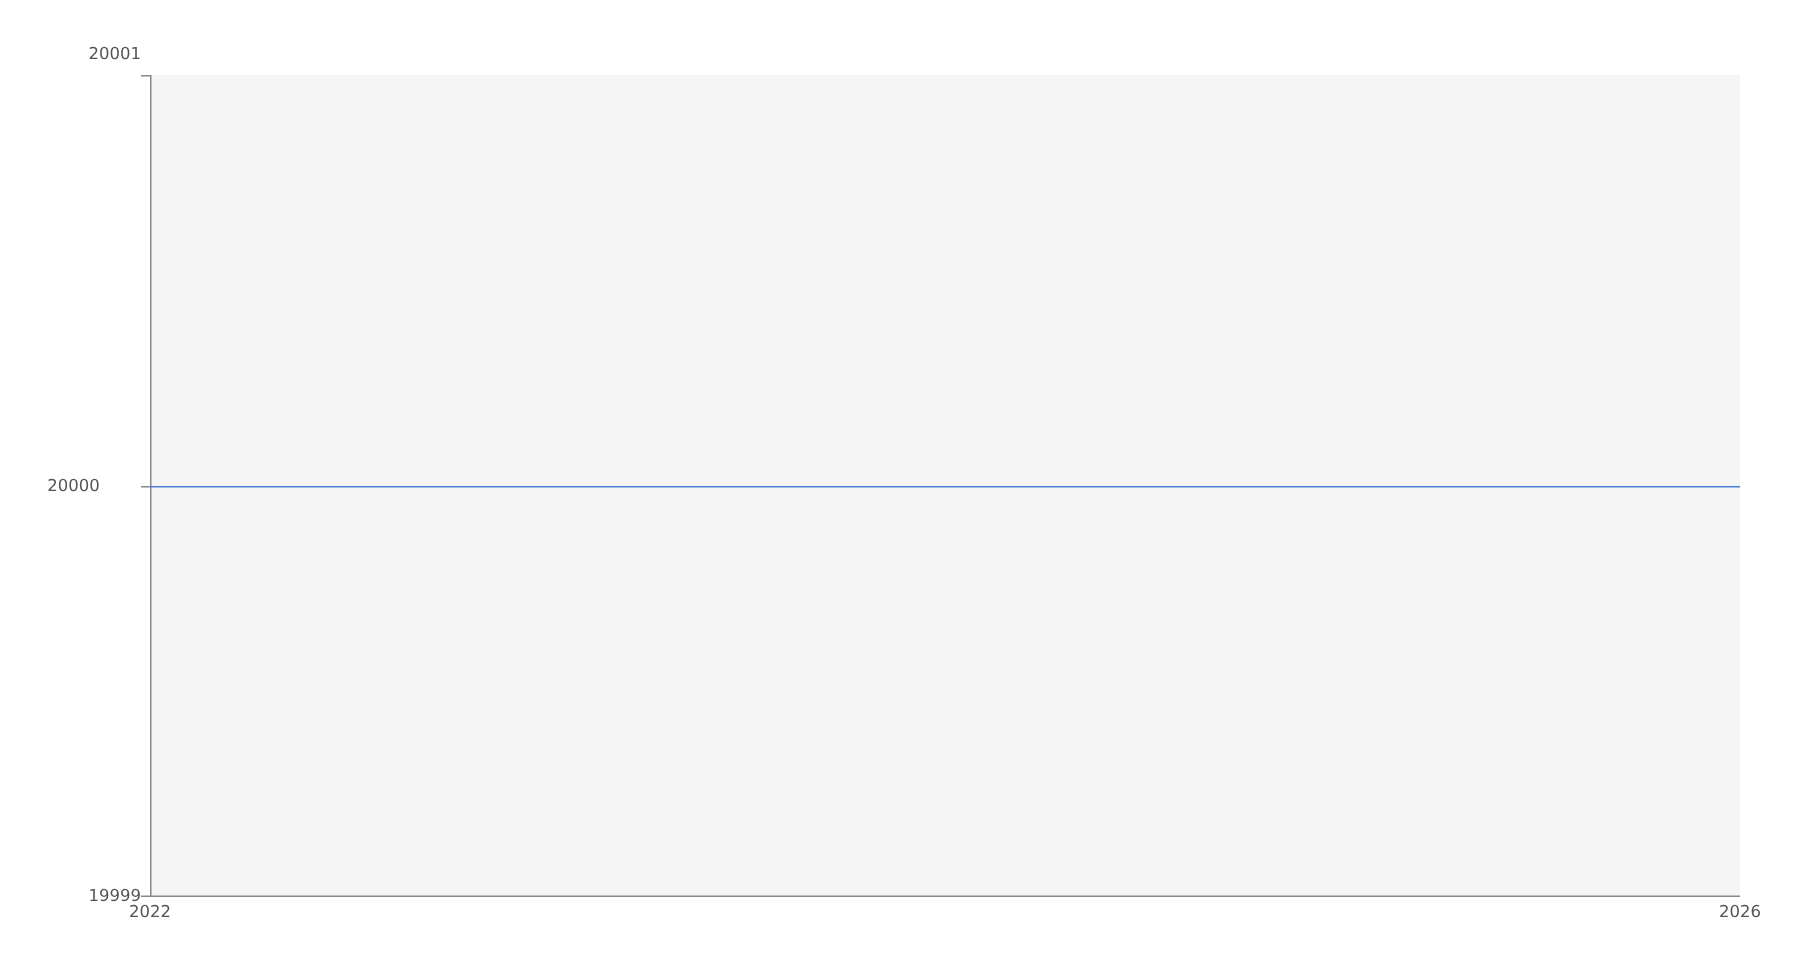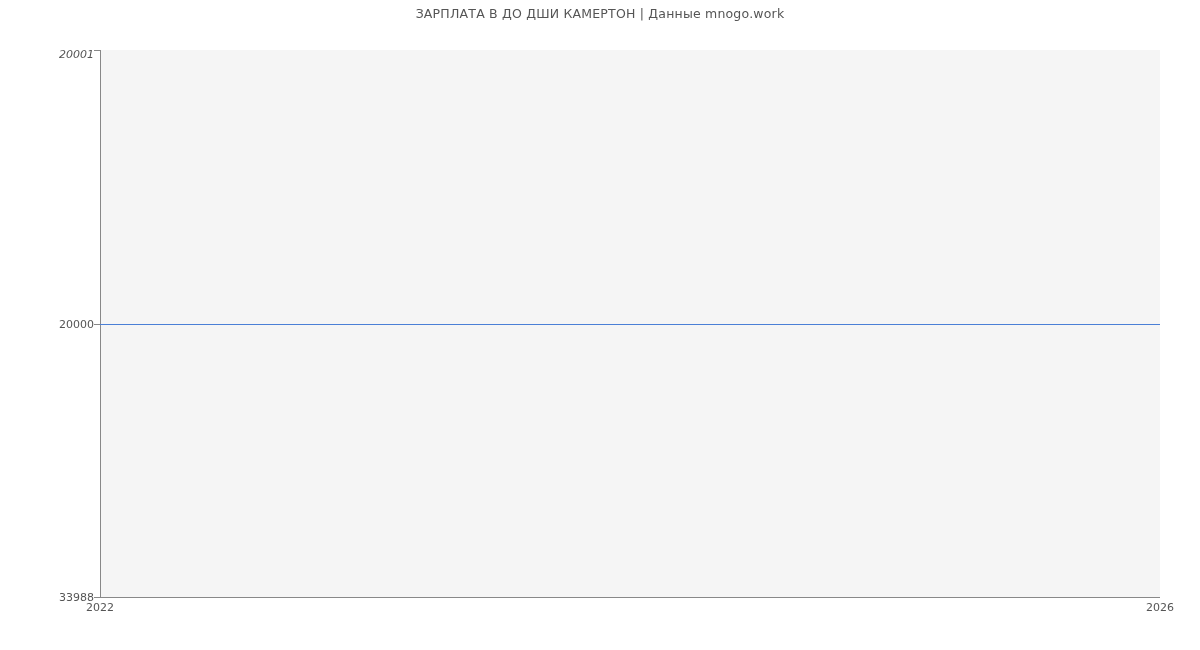--- a/index.html
+++ b/index.html
@@ -67,30 +67,29 @@
     left: 100px;
     width: 1060px;
     border-top: 1.5px solid #4a7fd6;
   }
 </style>
 </head>
 <body>
 
 <div class="chart-wrap">
 
-  <div class="title">ЗАРПЛАТА В ДО ДШИ КАМЕРТОН | Данные mnogo.work</div>
 
   <div class="plot-area"></div>
 
   <div class="y-tick" style="top:50px;"></div>
   <div class="y-tick" style="top:324px;"></div>
   <div class="y-tick" style="top:597px;"></div>
 
-  <div class="y-label" style="top:54px;font-style:italic;">20001</div>
-  <div class="y-label" style="top:324px;">20000</div>
-  <div class="y-label" style="top:597px;">33988</div>
+  <div class="y-label" style="top:36px;">20001</div>
+  <div class="y-label" style="top:324px;text-align:center;">20000</div>
+  <div class="y-label" style="top:597px;">19999</div>
 
   <div class="x-label" style="left:100px;">2022</div>
   <div class="x-label" style="left:1160px;">2026</div>
 
   <div class="data-line" style="top:324px;"></div>
 
 </div>
 
 </body></html>

